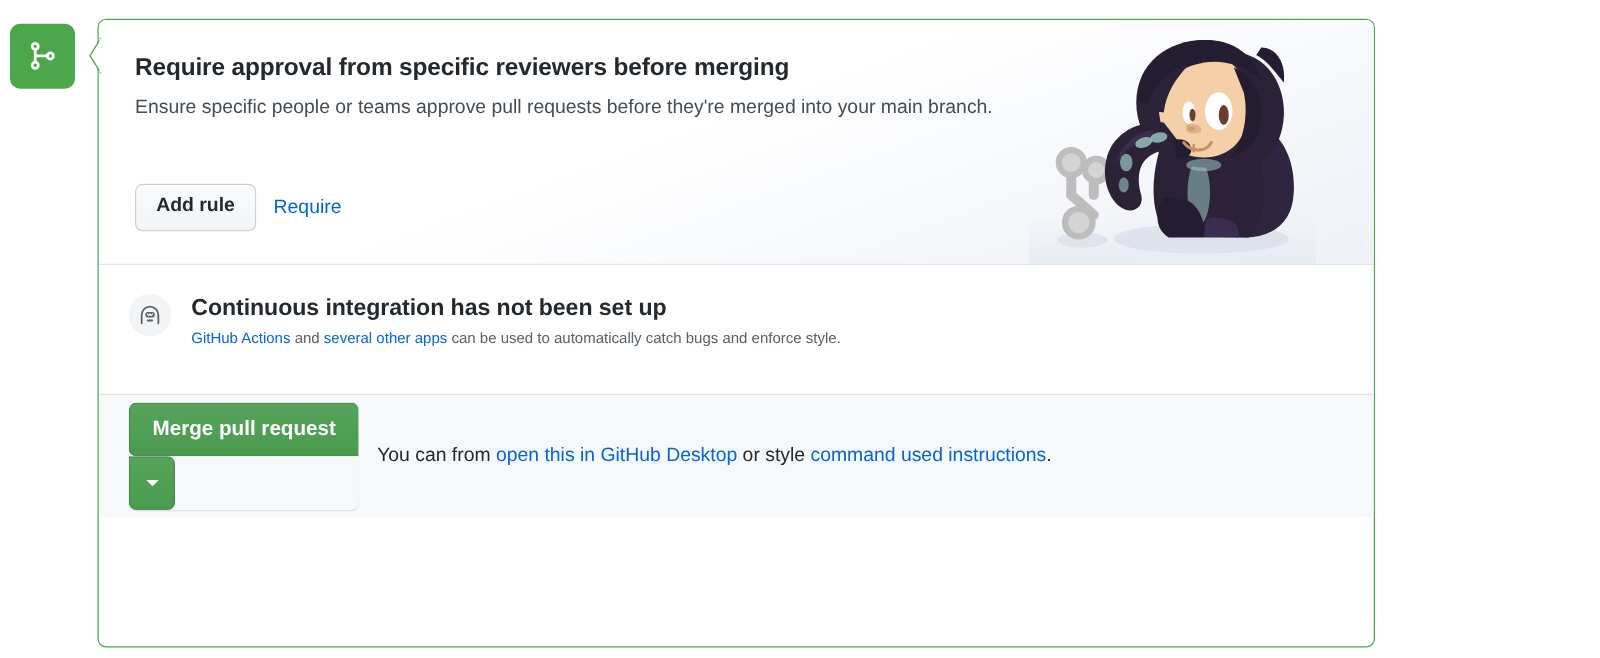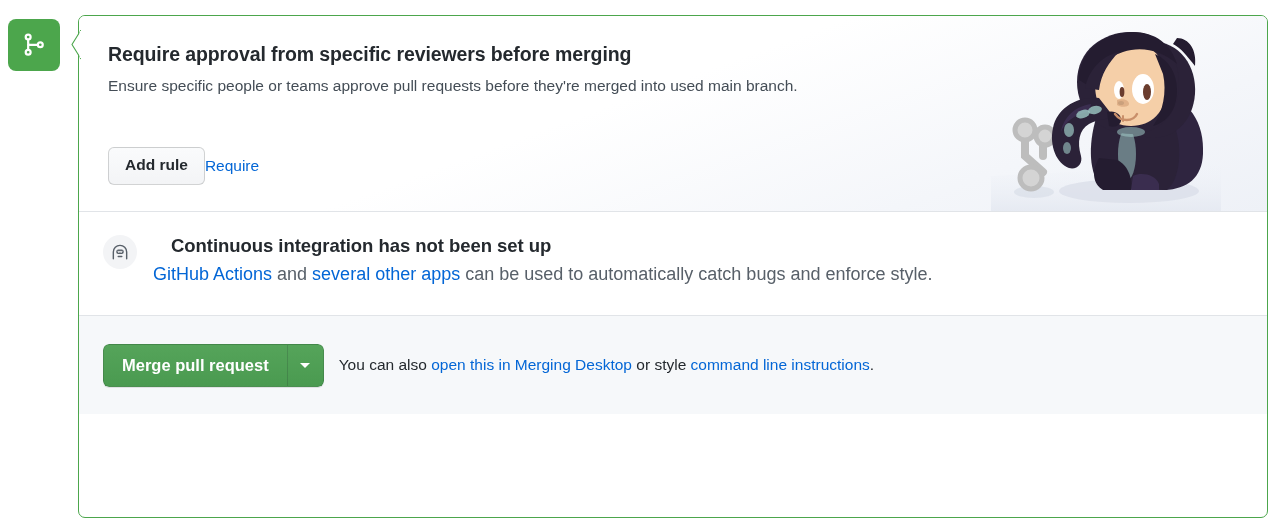--- a/index.html
+++ b/index.html
@@ -33,21 +33,21 @@
     align-items: center;
     justify-content: center;
   }
   .state-badge svg { display: block; }
 
   
   .merge-box {
     position: absolute;
     left: 78px;
     top: 15px;
-    width: 1190px;
+    width: 1022px;
     height: 503px;
     border: 1px solid #4ca64c;
     border-radius: 7px;
     background: #ffffff;
     overflow: hidden;
   }
 
   
   .notch {
     position: absolute;
@@ -88,20 +88,21 @@
     line-height: 1.52;
     margin: 0;
     max-width: 700px;
   }
   .promo-actions {
     position: absolute;
     left: 29px;
     top: 131px;
     display: flex;
     align-items: center;
+    gap: 14px;
   }
   .btn-add-rule {
     display: inline-block;
     padding: 8px 16px 9px 16px;
     font-size: 15.5px;
     font-weight: bold;
     color: #24292e;
     background: linear-gradient(180deg,#fafbfc 0%, #f3f4f6 100%);
     border: 1px solid rgba(27,31,35,0.18);
     border-radius: 6px;
@@ -149,47 +150,48 @@
   }
   .icon-ci { background: #f3f4f6; }
   .icon-ok { background: #4CA64C; }
   .status-body { flex: 1 1 auto; min-width: 0; padding-top: 1px; }
   .status-title {
     font-size: 18.5px;
     font-weight: bold;
     color: #24292e;
     line-height: 1.3;
     letter-spacing: -0.05px;
-    margin: 0 0 3px 18px;
+    margin: 0 0 3px 0;
   }
   .status-sub {
-    font-size: 18px;
+    font-size: 12px;
     color: #586069;
     line-height: 1.5;
     margin: 0;
   }
   .status-sub-dark { color: #586069; }
 
   .row-ci { height: 104px; }
   .row-conflicts { height: 104px; }
 
   
   .merge-footer {
     display: flex;
     align-items: center;
     padding: 0 16px 0 24px;
     height: 98px;
     background: #f6f8fa;
   }
   .merge-btn-group {
     display: inline-flex;
-    align-items: center;
+    align-items: flex-start;
     border-radius: 6px;
     overflow: hidden;
     box-shadow: 0 1px 0 rgba(27,31,35,0.1);
+    flex-direction: column;
   }
   .btn-merge {
     padding: 0 18px;
     height: 43px;
     display: inline-flex;
     align-items: center;
     font-size: 16.5px;
     font-weight: bold;
     color: #ffffff;
     background: linear-gradient(180deg,#55a45a 0%, #4a9a50 100%);
@@ -248,21 +250,21 @@
       <rect x="8.5" y="1" width="2.5" height="27" fill="#ffffff"></rect>
     </svg>
   </div>
 
   <div class="merge-box">
 
     <section class="promo">
 
       <div class="promo-text">
         <h2 class="promo-title">Require approval from specific reviewers before merging</h2>
-        <p class="promo-desc">Ensure specific people or teams approve pull requests before they're merged into used main branch.</p>
+        <p class="promo-desc">Ensure specific people or teams approve pull requests before they're merged into your main branch.</p>
       </div>
 
       <div class="promo-actions">
         <button class="btn-add-rule">Add rule</button>
         <a class="link link-dismiss" href="#">Require</a>
       </div>
 
       <div class="octocat">
         <svg viewBox="0 0 230 185" xmlns="http://www.w3.org/2000/svg">
           <defs>
@@ -358,17 +360,17 @@
     </section>
 
 
     <footer class="merge-footer">
       <div class="merge-btn-group">
         <button class="btn-merge">Merge pull request</button>
         <button class="btn-merge-caret">
           <span class="caret-tri"></span>
         </button>
       </div>
-      <div class="merge-note"><span>You can also </span><a class="link" href="#">open this in Merging Desktop</a><span> or style </span><a class="link" href="#">command line instructions</a><span>.</span></div>
+      <div class="merge-note"><span>You can from </span><a class="link" href="#">open this in GitHub Desktop</a><span> or style </span><a class="link" href="#">command used instructions</a><span>.</span></div>
     </footer>
 
   </div>
 </div>
 
 </body></html>

